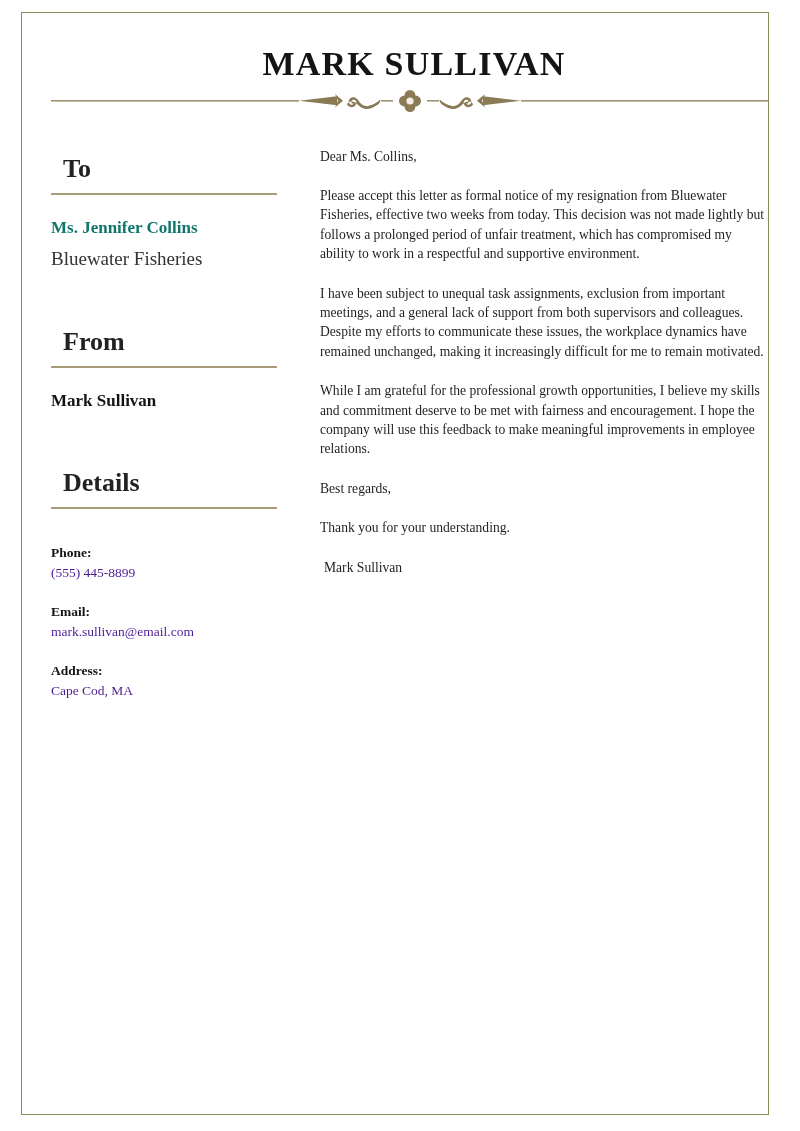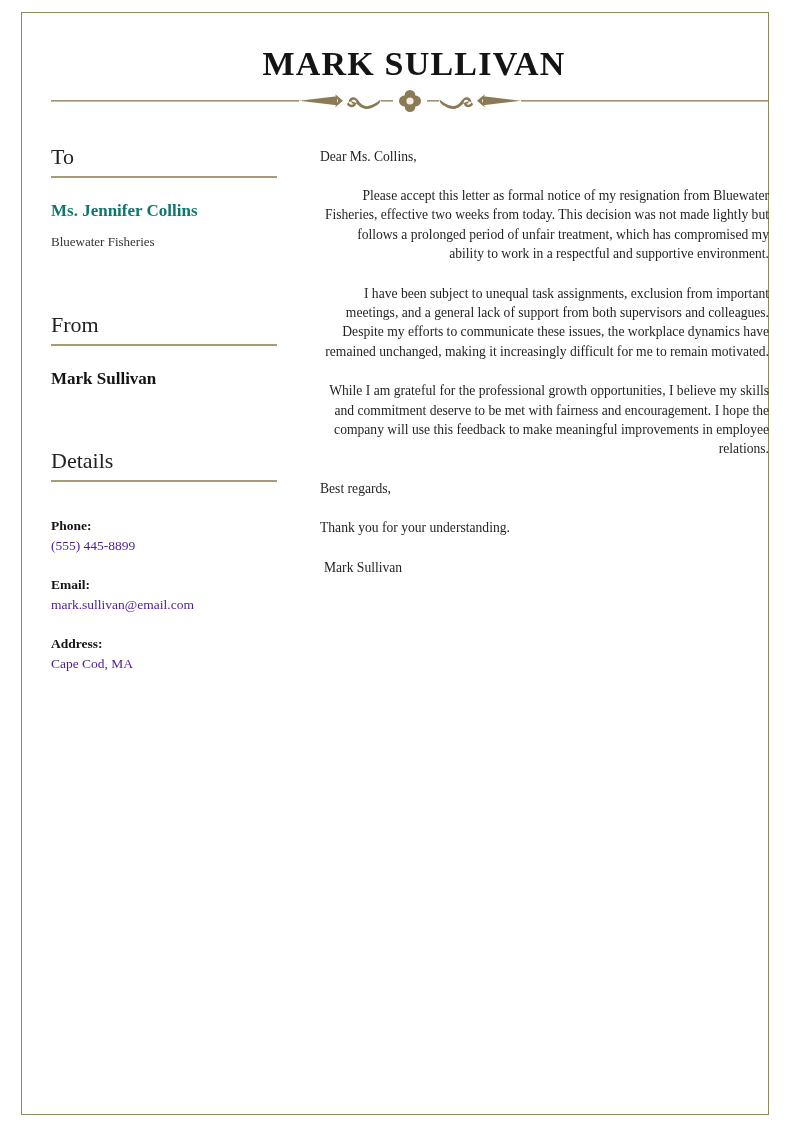--- a/index.html
+++ b/index.html
@@ -64,44 +64,44 @@
 
   
   .sidebar {
     position: absolute;
     left: 42px;
     top: 145px;
     width: 228px;
   }
   .side-heading {
     font-family: "Liberation Serif", "DejaVu Serif", serif;
-    font-size: 22px;
-    font-weight: normal;
+    font-size: 26px;
+    font-weight: bold;
     color: #222222;
     line-height: 24px;
-    margin: 0;
+    margin: 12px;
   }
   .side-rule {
     height: 0;
     border-top: 2px solid #a99a78;
     margin-top: 7px;
     margin-bottom: 0;
     width: 226px;
   }
   .recipient-name {
     font-family: "Liberation Serif", "DejaVu Serif", serif;
     font-size: 17px;
     font-weight: bold;
     color: #0f766e;
     margin: 22px 0 11px 0;
     line-height: 22px;
   }
   .recipient-company {
     font-family: "Liberation Serif", "DejaVu Serif", serif;
-    font-size: 13px;
+    font-size: 19px;
     color: #333333;
     margin: 2px 0 0 0;
     line-height: 18px;
   }
   .sender-name {
     font-family: "Liberation Serif", "DejaVu Serif", serif;
     font-size: 17px;
     font-weight: bold;
     color: #141414;
     margin: 22px 0 0 0;
@@ -139,21 +139,21 @@
     font-size: 13.6px;
     line-height: 19px;
     color: #1f1f1f;
     margin: 0;
   }
   .para {
     font-size: 13.6px;
     line-height: 19.4px;
     color: #1f1f1f;
     margin: 20px 0 0 0;
-    text-align: right;
+    text-align: left;
   }
   .closing {
     font-size: 13.6px;
     line-height: 19px;
     color: #1f1f1f;
     margin: 20px 0 0 0;
   }
   .signature {
     font-size: 13.6px;
     line-height: 19px;

